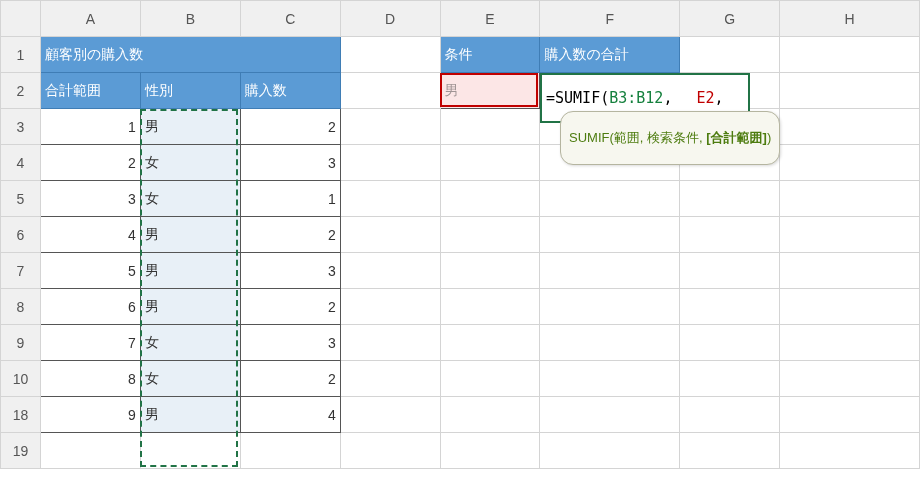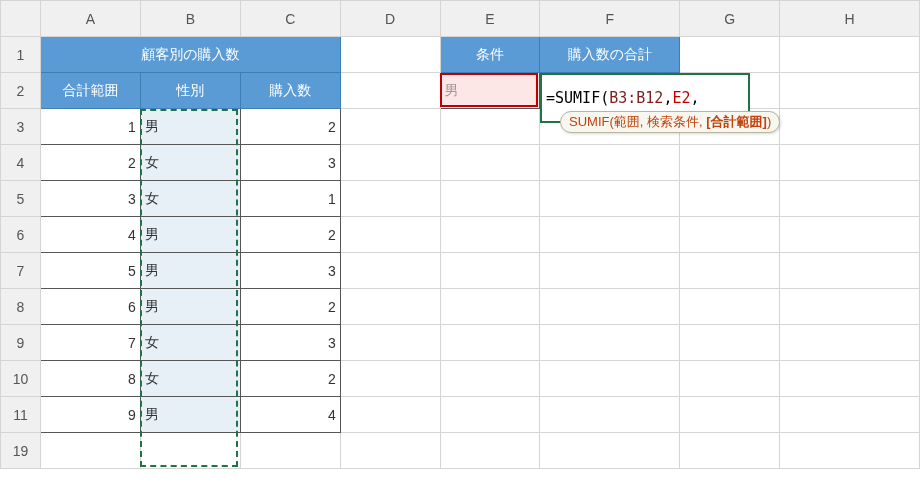--- a/index.html
+++ b/index.html
@@ -42,21 +42,20 @@
     text-align: center;
     background: #f0f0f0;
   }
   th.colhdr { height: 22px; }
   th.corner { width:40px; height:22px; background:#f0f0f0; }
 
   
   .hdr-blue {
     background: #5b9bd5 !important;
     color: #fff;
-    text-align: center;
     font-weight: bold;
     border: 1px solid #3f7db5 !important;
   }
   .tbl-border { border: 1px solid #555 !important; }
   .right { text-align: right; }
   .left { text-align: left; }
 
   
   .range-sel {
     position: absolute;
@@ -81,32 +80,32 @@
     background: #fff;
     z-index: 6;
     padding: 4px 4px;
     font-family: "Consolas","Meiryo",monospace;
     font-size: 15px;
     white-space: nowrap;
     display:flex;
     align-items:center;
   }
   .active-cell .fn { color: #000; }
-  .active-cell .ref1 { color: #7f1d1d; }
-  .active-cell .ref2 { color: #c00000; }
+  .active-cell .ref1 { color: #15803d; }
+  .active-cell .ref2 { color: #c00000; margin-left: 24px; }
 
   
   .fn-tooltip {
     position: absolute;
     background: #f7f7ef;
     border: 1px solid #b5b5a0;
     border-radius: 13px;
-    padding: 1px 8px;
+    padding: 17px 8px;
     font-size: 13px;
-    color: #c2410c;
+    color: #4d7c0f;
     z-index: 7;
     box-shadow: 1px 1px 3px rgba(0,0,0,.15);
     white-space: nowrap;
   }
   .fn-tooltip b { font-weight: bold; }
 
   
   .e2val { color:#444; text-align:left; background:#fde9e9 !important;}
 </style>
 </head>
@@ -241,21 +240,21 @@
           <td id="cell-A10" class="right tbl-border">8</td>
           <td id="cell-B10" class="left tbl-border col-sel-fill">女</td>
           <td id="cell-C10" class="right tbl-border">2</td>
           <td id="cell-D10"></td>
           <td id="cell-E10"></td>
           <td id="cell-F10"></td>
           <td id="cell-G10"></td>
           <td id="cell-H10"></td>
         </tr>
         <tr>
-          <th class="rowhdr">11</th>
+          <th class="rowhdr">18</th>
           <td id="cell-A11" class="right tbl-border">9</td>
           <td id="cell-B11" class="left tbl-border col-sel-fill">男</td>
           <td id="cell-C11" class="right tbl-border">4</td>
           <td id="cell-D11"></td>
           <td id="cell-E11"></td>
           <td id="cell-F11"></td>
           <td id="cell-G11"></td>
           <td id="cell-H11"></td>
         </tr>
         <tr>

